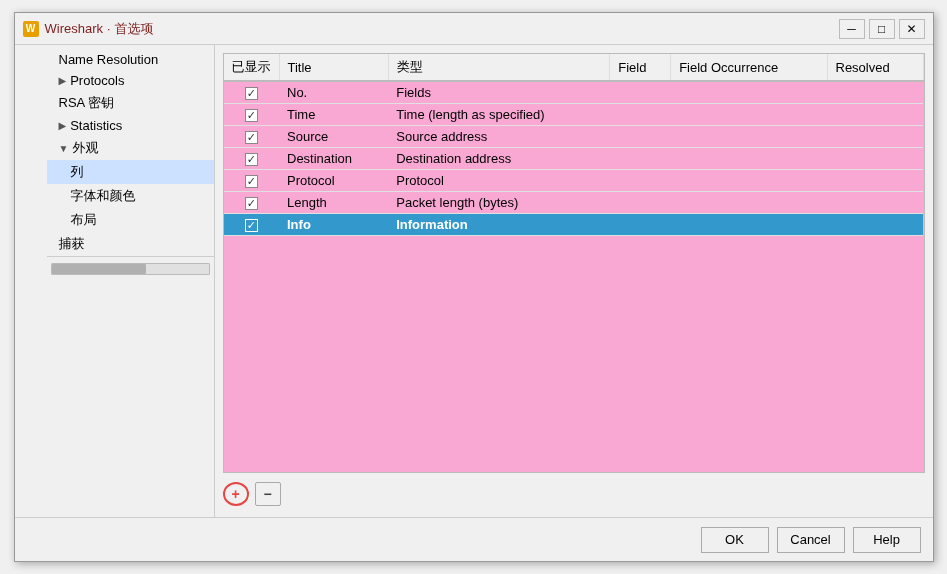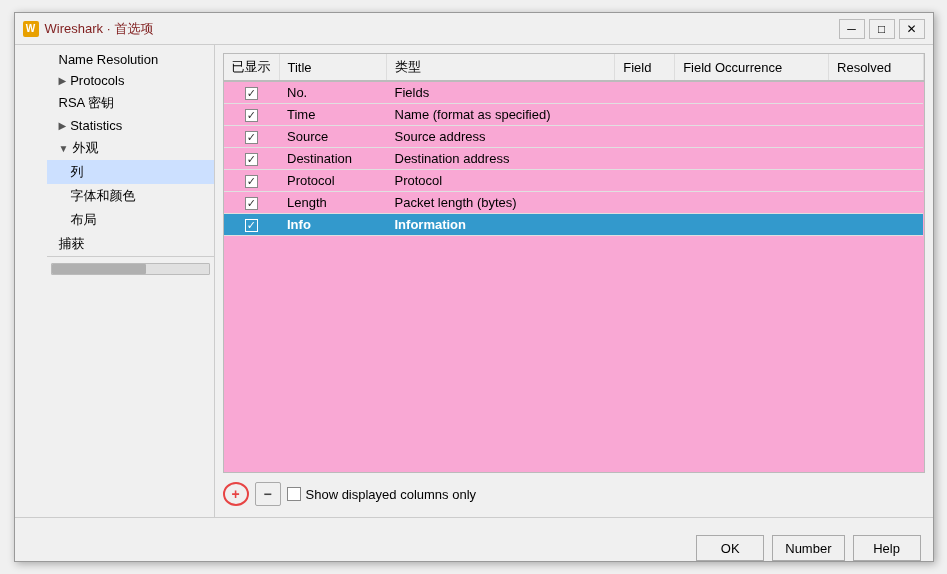--- a/index.html
+++ b/index.html
@@ -244,21 +244,21 @@
       border: 1px solid #888;
       background: white;
       display: inline-block;
     }
 
     
     .footer {
       height: 44px;
       border-top: 1px solid #ccc;
       display: flex;
-      align-items: flex-end;
+      align-items: center;
       justify-content: flex-end;
       padding: 0 12px;
       gap: 8px;
       background: #f0f0f0;
     }
     .footer-btn {
       min-width: 68px;
       height: 26px;
       background: #f0f0f0;
       border: 1px solid #aaa;
@@ -347,21 +347,21 @@
               <td class="checkbox-cell"><div class="check-box checked"></div></td>
               <td>No.</td>
               <td>Fields</td>
               <td></td>
               <td></td>
               <td></td>
             </tr>
             <tr class="">
               <td class="checkbox-cell"><div class="check-box checked"></div></td>
               <td>Time</td>
-              <td>Name (format as specified)</td>
+              <td>Time (length as specified)</td>
               <td></td>
               <td></td>
               <td></td>
             </tr>
             <tr class="">
               <td class="checkbox-cell"><div class="check-box checked"></div></td>
               <td>Source</td>
               <td>Source address</td>
               <td></td>
               <td></td>
@@ -399,26 +399,22 @@
               <td></td>
               <td></td>
             </tr>
           </tbody>
         </table>
       </div>
 
       <div class="bottom-bar">
         <button class="icon-btn">+</button>
         <button class="minus-btn">−</button>
-        <div class="show-checkbox-wrap">
-          <div class="show-check"></div>
-          <span>Show displayed columns only</span>
-        </div>
       </div>
     </div>
   </div>
 
   <div class="footer">
     <button class="footer-btn">OK</button>
-    <button class="footer-btn">Number</button>
+    <button class="footer-btn">Cancel</button>
     <button class="footer-btn">Help</button>
   </div>
 </div>
 
 </body></html>

